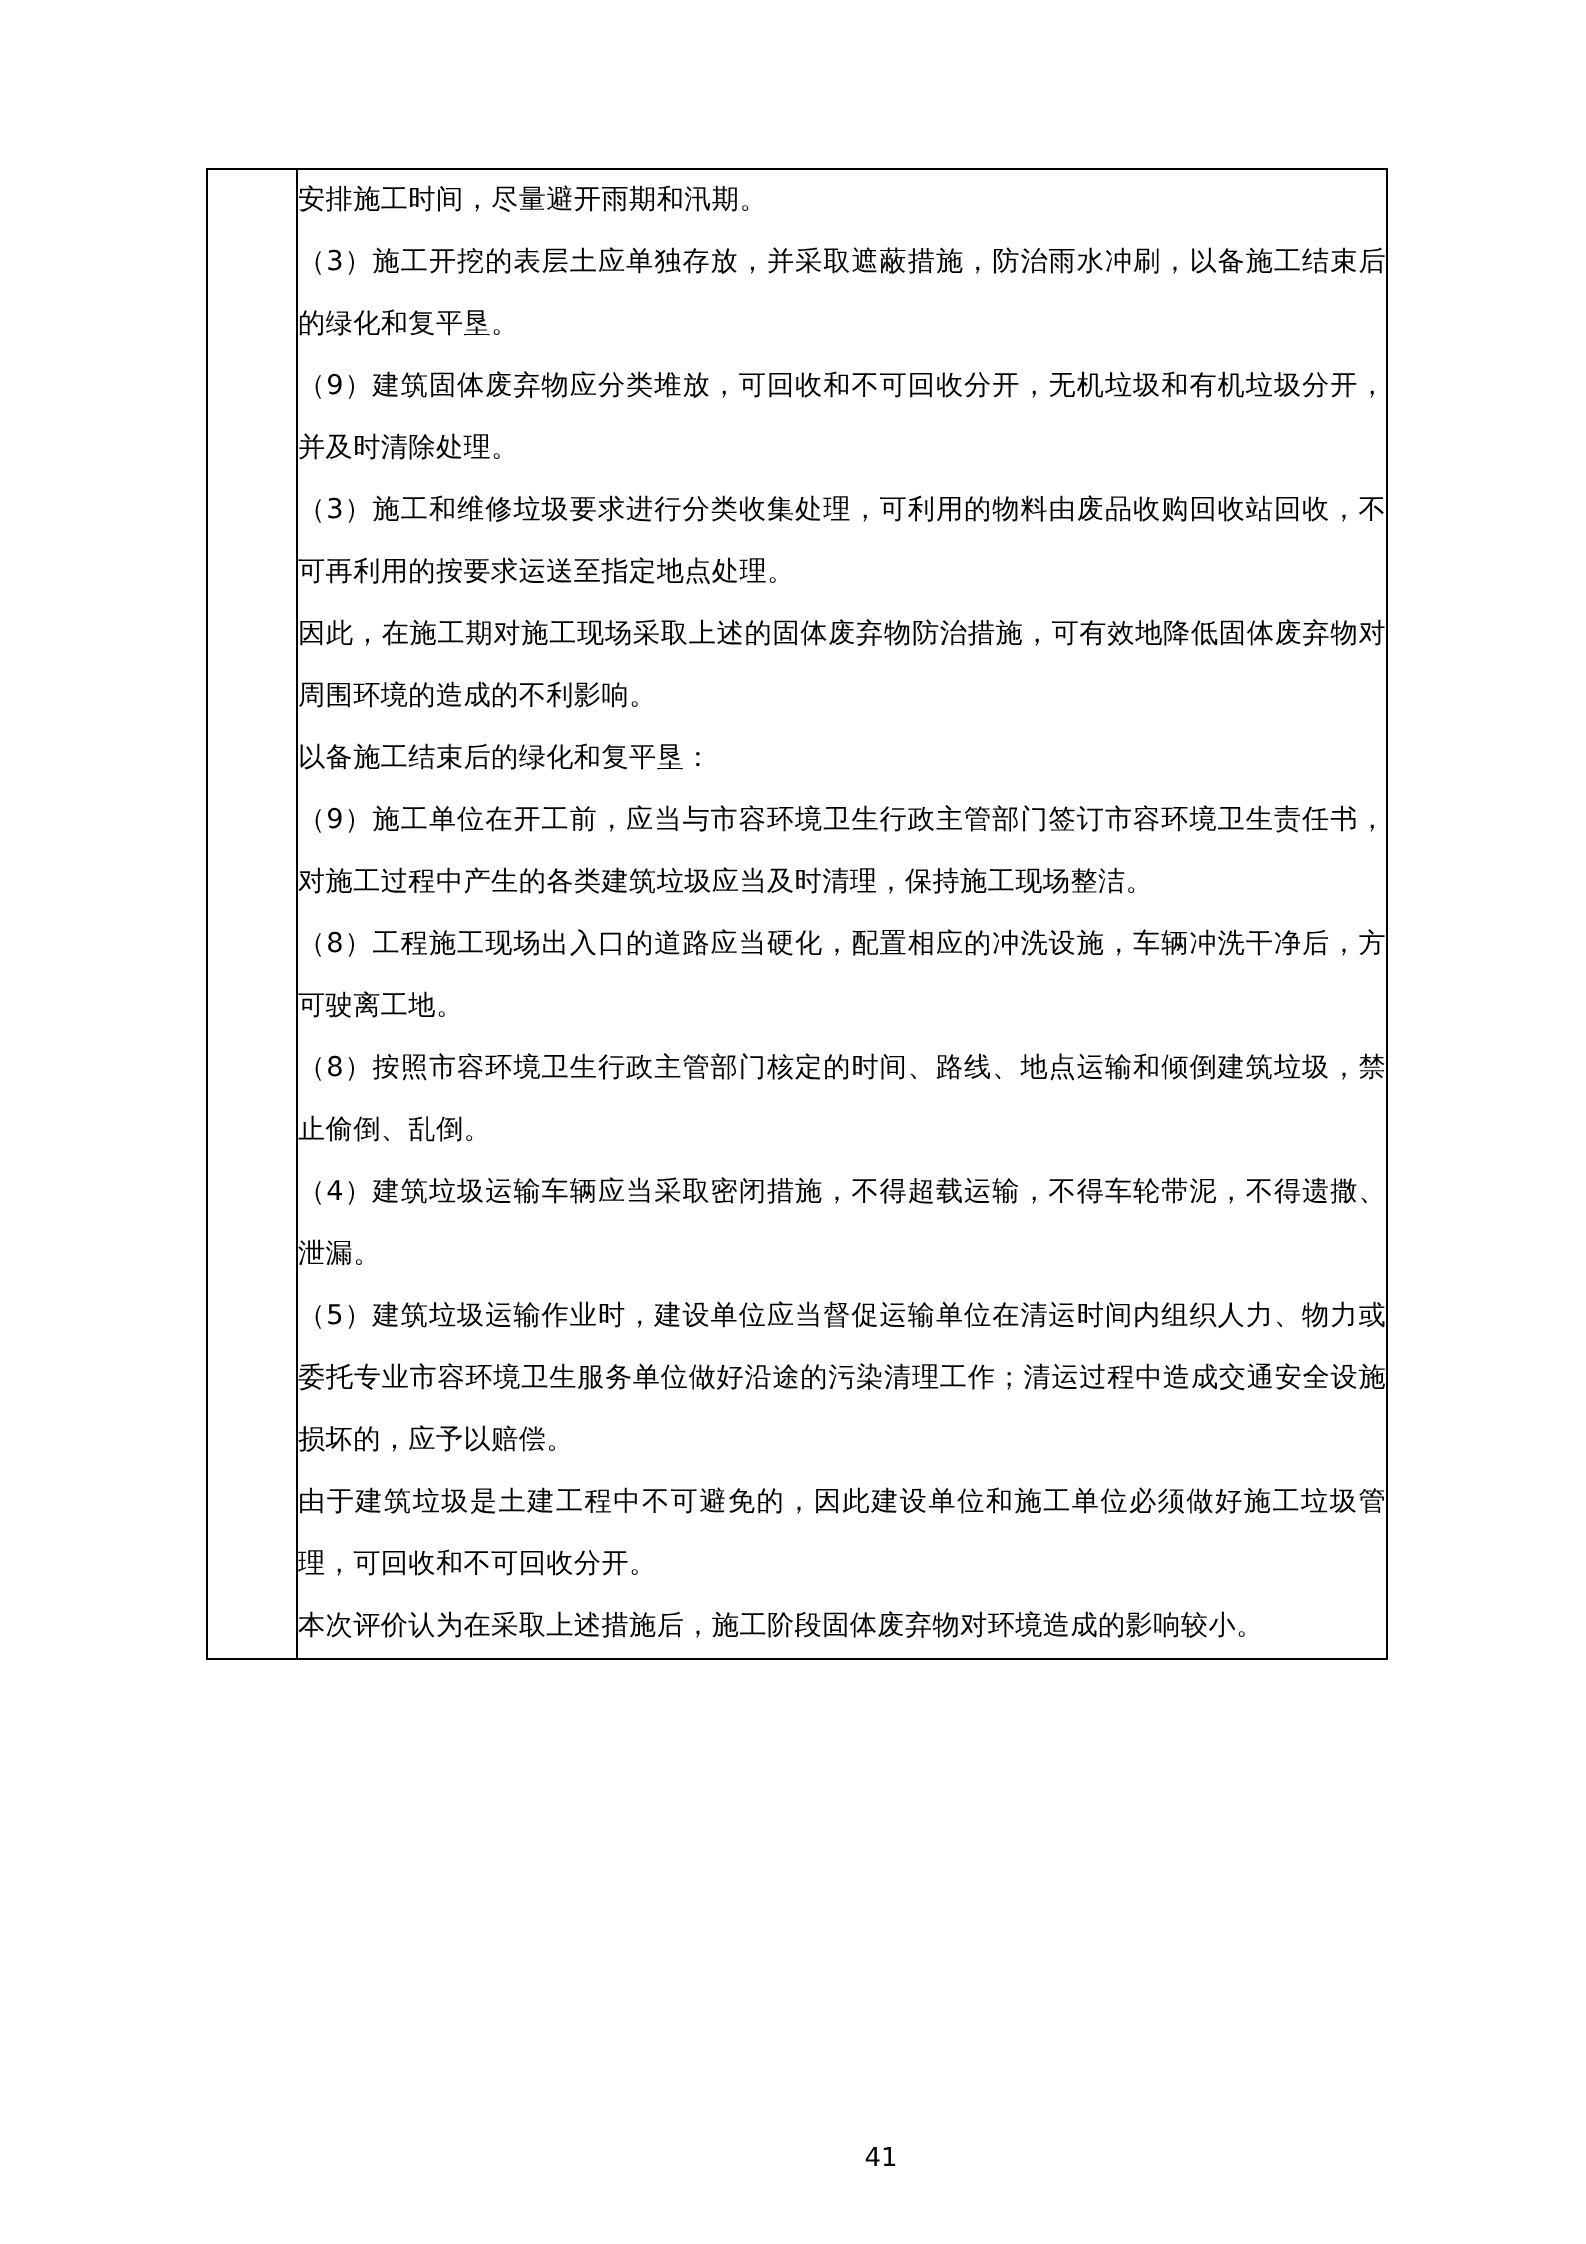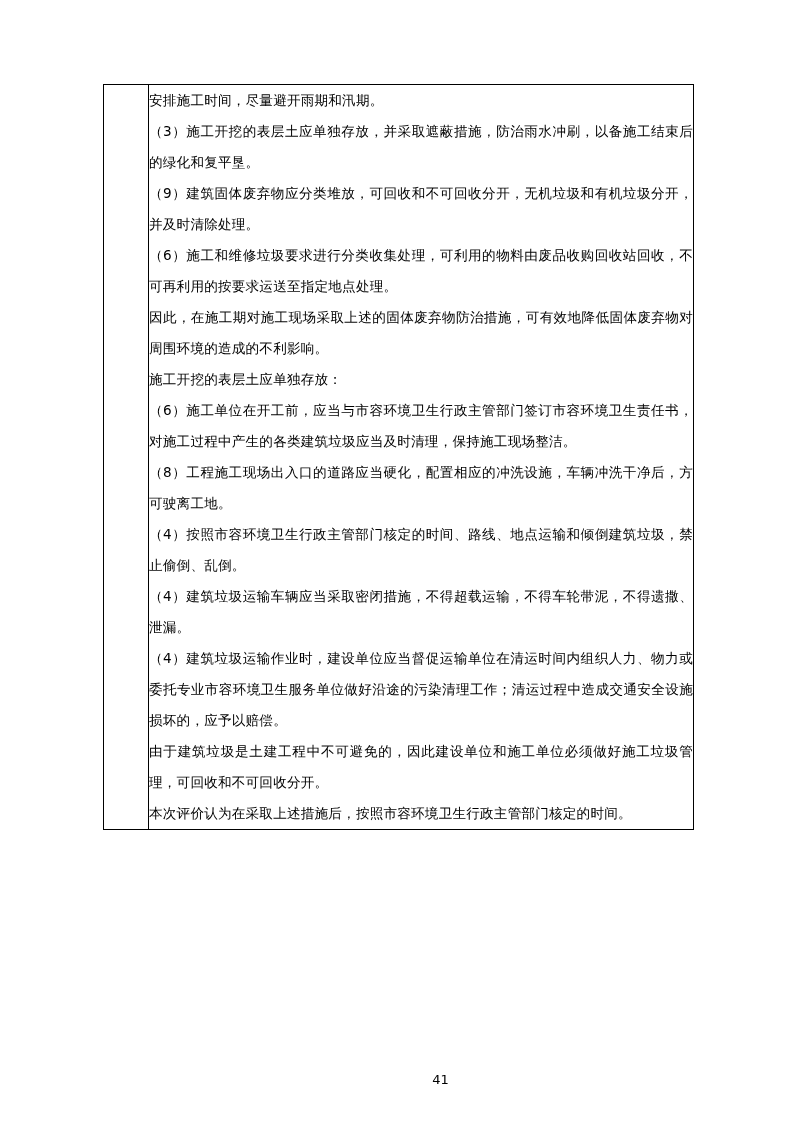--- a/index.html
+++ b/index.html
@@ -76,30 +76,30 @@
 
   <table class="doc-table">
     <tbody>
         <tr>
       <td class="label-cell"></td>
       <td class="content-cell">
         <div class="body-text">
           <p>安排施工时间，尽量避开雨期和汛期。</p>
           <p class="indent2">（3）施工开挖的表层土应单独存放，并采取遮蔽措施，防治雨水冲刷，以备施工结束后的绿化和复平垦。</p>
           <p class="indent2">（9）建筑固体废弃物应分类堆放，可回收和不可回收分开，无机垃圾和有机垃圾分开，并及时清除处理。</p>
-          <p class="indent2">（6）施工和维修垃圾要求进行分类收集处理，可利用的物料由废品收购回收站回收，不可再利用的按要求运送至指定地点处理。</p>
+          <p class="indent2">（3）施工和维修垃圾要求进行分类收集处理，可利用的物料由废品收购回收站回收，不可再利用的按要求运送至指定地点处理。</p>
           <p class="indent2">因此，在施工期对施工现场采取上述的固体废弃物防治措施，可有效地降低固体废弃物对周围环境的造成的不利影响。</p>
-          <p class="indent2">施工开挖的表层土应单独存放：</p>
-          <p class="indent2">（6）施工单位在开工前，应当与市容环境卫生行政主管部门签订市容环境卫生责任书，对施工过程中产生的各类建筑垃圾应当及时清理，保持施工现场整洁。</p>
+          <p class="indent2">以备施工结束后的绿化和复平垦：</p>
+          <p class="indent2">（9）施工单位在开工前，应当与市容环境卫生行政主管部门签订市容环境卫生责任书，对施工过程中产生的各类建筑垃圾应当及时清理，保持施工现场整洁。</p>
           <p class="indent2">（8）工程施工现场出入口的道路应当硬化，配置相应的冲洗设施，车辆冲洗干净后，方可驶离工地。</p>
-          <p class="indent2">（4）按照市容环境卫生行政主管部门核定的时间、路线、地点运输和倾倒建筑垃圾，禁止偷倒、乱倒。</p>
+          <p class="indent2">（8）按照市容环境卫生行政主管部门核定的时间、路线、地点运输和倾倒建筑垃圾，禁止偷倒、乱倒。</p>
           <p class="indent2">（4）建筑垃圾运输车辆应当采取密闭措施，不得超载运输，不得车轮带泥，不得遗撒、泄漏。</p>
-          <p class="indent2">（4）建筑垃圾运输作业时，建设单位应当督促运输单位在清运时间内组织人力、物力或委托专业市容环境卫生服务单位做好沿途的污染清理工作；清运过程中造成交通安全设施损坏的，应予以赔偿。</p>
+          <p class="indent2">（5）建筑垃圾运输作业时，建设单位应当督促运输单位在清运时间内组织人力、物力或委托专业市容环境卫生服务单位做好沿途的污染清理工作；清运过程中造成交通安全设施损坏的，应予以赔偿。</p>
           <p class="indent2">由于建筑垃圾是土建工程中不可避免的，因此建设单位和施工单位必须做好施工垃圾管理，可回收和不可回收分开。</p>
-          <p class="indent2">本次评价认为在采取上述措施后，按照市容环境卫生行政主管部门核定的时间。</p>
+          <p class="indent2">本次评价认为在采取上述措施后，施工阶段固体废弃物对环境造成的影响较小。</p>
         </div>
       </td>
     </tr>
   </tbody>
     </table>
 
   <div class="page-number">41</div>
 
 </div>
 

